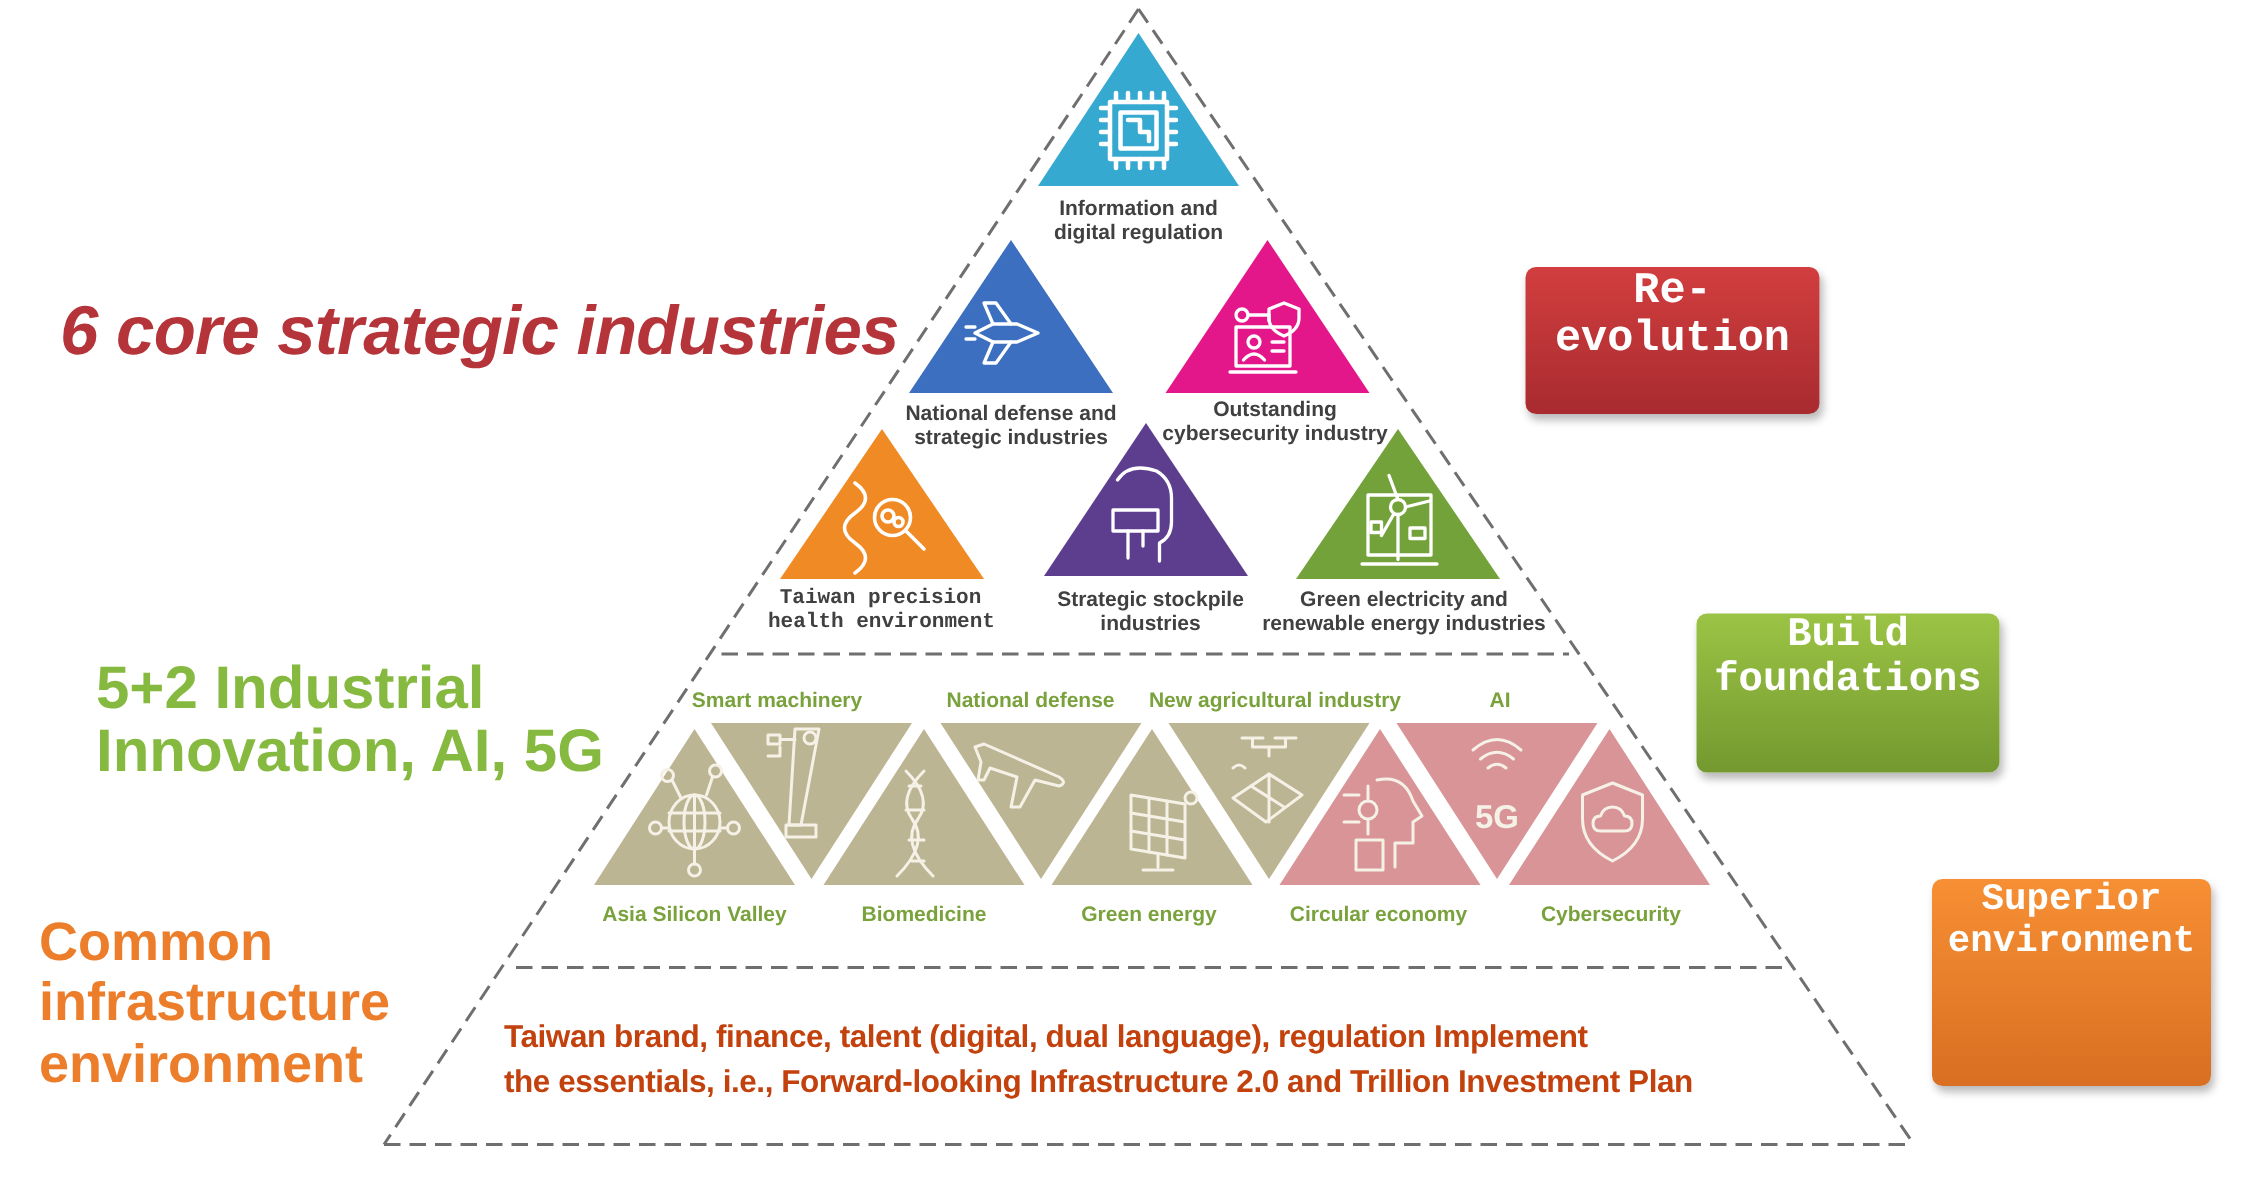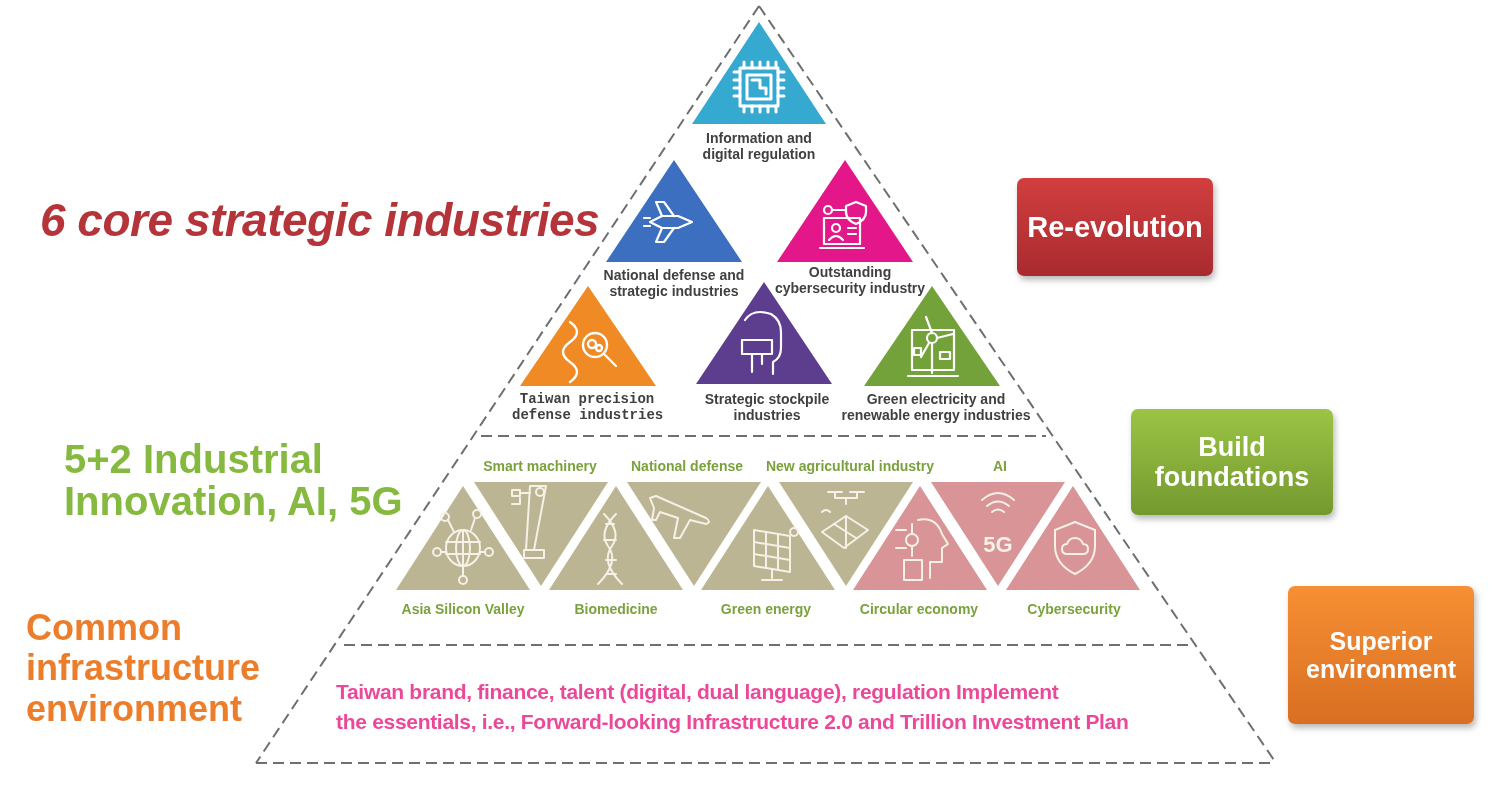--- a/index.html
+++ b/index.html
@@ -7,29 +7,29 @@
          font-family:"Liberation Sans", "DejaVu Sans", sans-serif; }
   svg.frame { position:absolute; left:0; top:0; }
   .lbl { position:absolute; text-align:center; font-weight:bold; line-height:1.15; white-space:nowrap; }
   .red { color:#404040; font-size:14px; }
   .grn { color:#7aa23c; font-size:14px; }
   .heading { position:absolute; font-weight:bold; white-space:nowrap; line-height:1.05; }
   .h-red { color:#b5343a; font-size:46px; left:40px; top:196px; letter-spacing:-0.5px;font-style:italic; }
   .h-green { color:#86b93f; font-size:40px; left:64px; top:438px; }
   .h-orange { color:#ec7d2a; font-size:36px; left:26px; top:608px; line-height:1.12; }
   .badge { position:absolute; color:#fff; font-weight:bold; text-align:center; border-radius:7px;
-           display:flex; align-items:center; justify-content:center; line-height:1.12;
-           box-shadow:2px 4px 6px rgba(0,0,0,0.28); }
+           display:flex; justify-content:center; line-height:1.12;
+           box-shadow:2px 4px 6px rgba(0,0,0,0.28);font-family:Liberation Mono, monospace; }
   .b-red { left:1017px; top:178px; width:196px; height:98px; font-size:29px;
            background:linear-gradient(#d23e3f,#a82b2f); }
   .b-green { left:1131px; top:409px; width:202px; height:106px; font-size:27px;
              background:linear-gradient(#9bc445,#73992f); }
   .b-orange { left:1288px; top:586px; width:186px; height:138px; font-size:25px;
               background:linear-gradient(#f78f34,#d86f22); }
-  .base-text { position:absolute; left:336px; top:677px; color:#ec4899; font-weight:bold;
+  .base-text { position:absolute; left:336px; top:677px; color:#c2410c; font-weight:bold;
                font-size:21px; line-height:30px; white-space:nowrap; letter-spacing:-0.3px; }
 </style>
 </head>
 <body>
 
 <svg class="frame" width="1500" height="796" viewBox="0 0 1500 796">
 
   <g stroke="#6f6f6f" stroke-width="2" stroke-dasharray="11 6" fill="none">
     <line x1="759" y1="6" x2="256" y2="763"></line>
     <line x1="759" y1="6" x2="1276" y2="763"></line>
@@ -178,32 +178,32 @@
 <div class="lbl red" style="left:589px; top:267px; width:170px;">
   <div>National defense and</div>
   <div>strategic industries</div>
 </div>
 <div class="lbl red" style="left:765px; top:264px; width:170px;">
   <div>Outstanding</div>
   <div>cybersecurity industry</div>
 </div>
 <div class="lbl red" style="left:512px; top:391px; width:150px;font-family:Liberation Mono, monospace;">
   <div>Taiwan precision</div>
-  <div>defense industries</div>
+  <div>health environment</div>
 </div>
 <div class="lbl red" style="left:689px; top:391px; width:156px;">
   <div>Strategic stockpile</div>
   <div>industries</div>
 </div>
 <div class="lbl red" style="left:838px; top:391px; width:196px;">
   <div>Green electricity and</div>
   <div>renewable energy industries</div>
 </div>
 
-<div class="lbl grn" style="left:470px; top:458px; width:140px;">Smart machinery</div>
+<div class="lbl grn" style="left:448px; top:458px; width:140px;">Smart machinery</div>
 <div class="lbl grn" style="left:622px; top:458px; width:130px;">National defense</div>
 <div class="lbl grn" style="left:760px; top:458px; width:180px;">New agricultural industry</div>
 <div class="lbl grn" style="left:975px; top:458px; width:50px;">AI</div>
 
 <div class="lbl grn" style="left:393px; top:601px; width:140px;">Asia Silicon Valley</div>
 <div class="lbl grn" style="left:556px; top:601px; width:120px;">Biomedicine</div>
 <div class="lbl grn" style="left:706px; top:601px; width:120px;">Green energy</div>
 <div class="lbl grn" style="left:849px; top:601px; width:140px;">Circular economy</div>
 <div class="lbl grn" style="left:1014px; top:601px; width:120px;">Cybersecurity</div>
 

